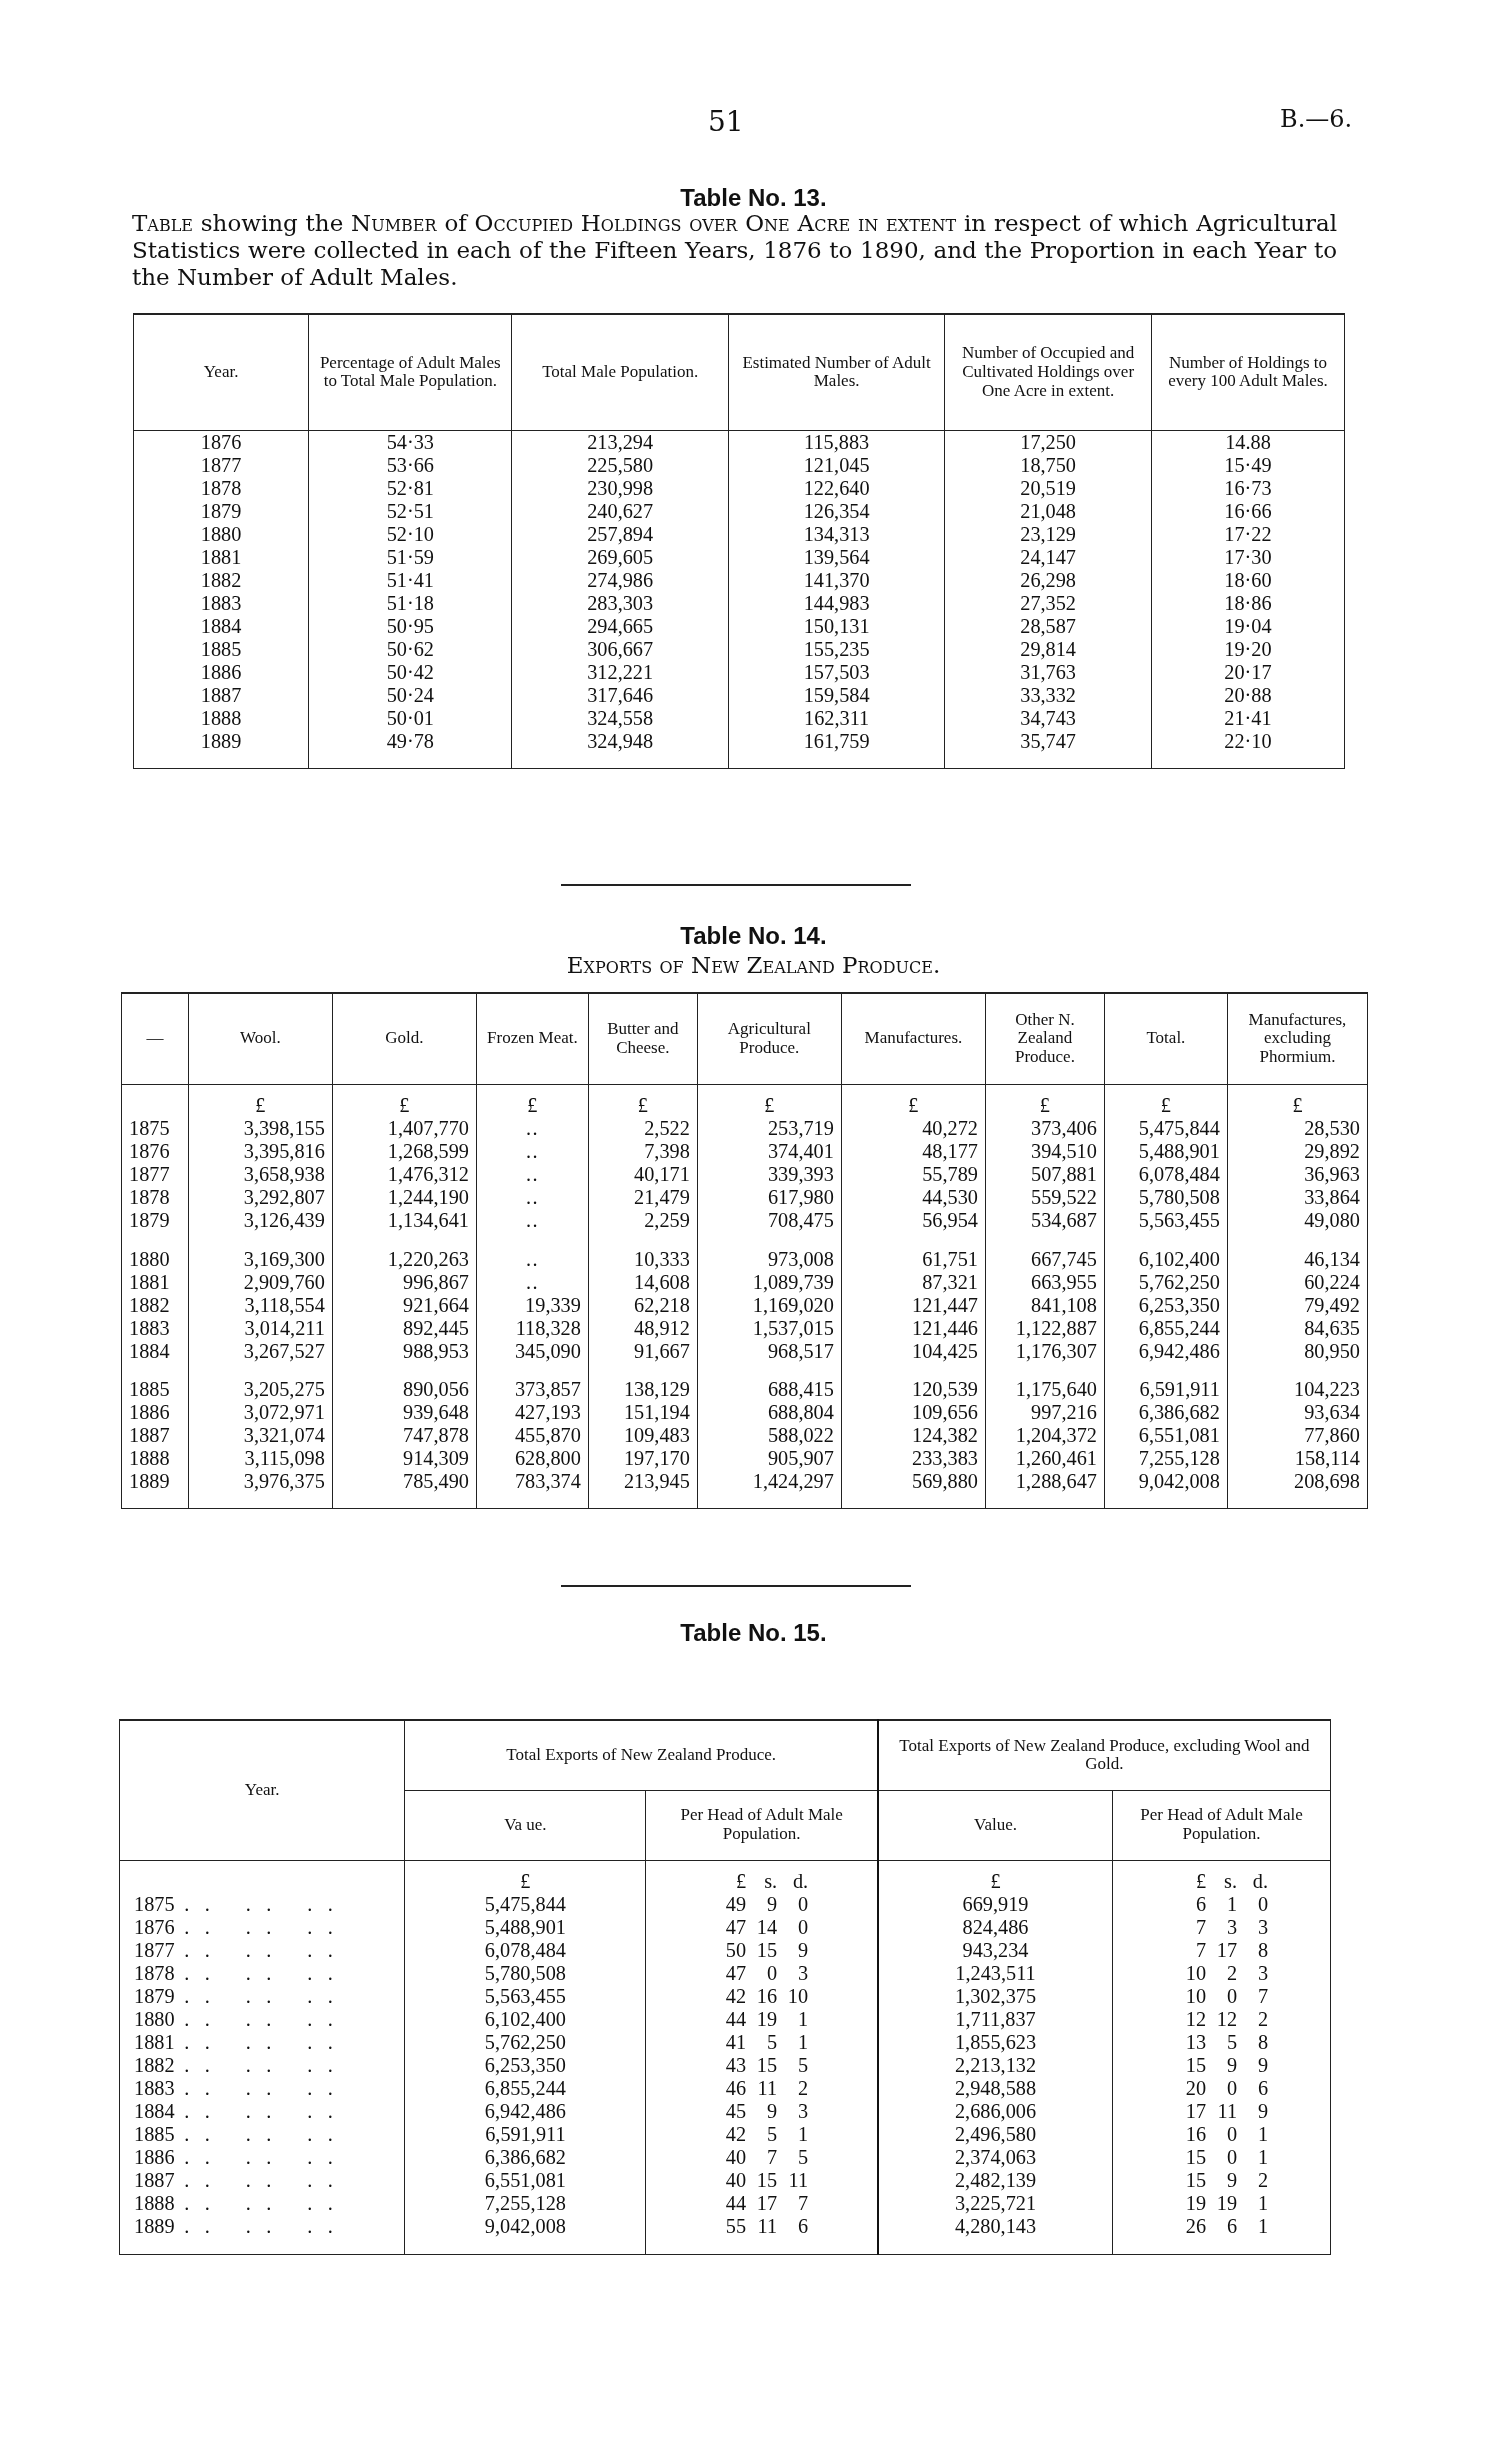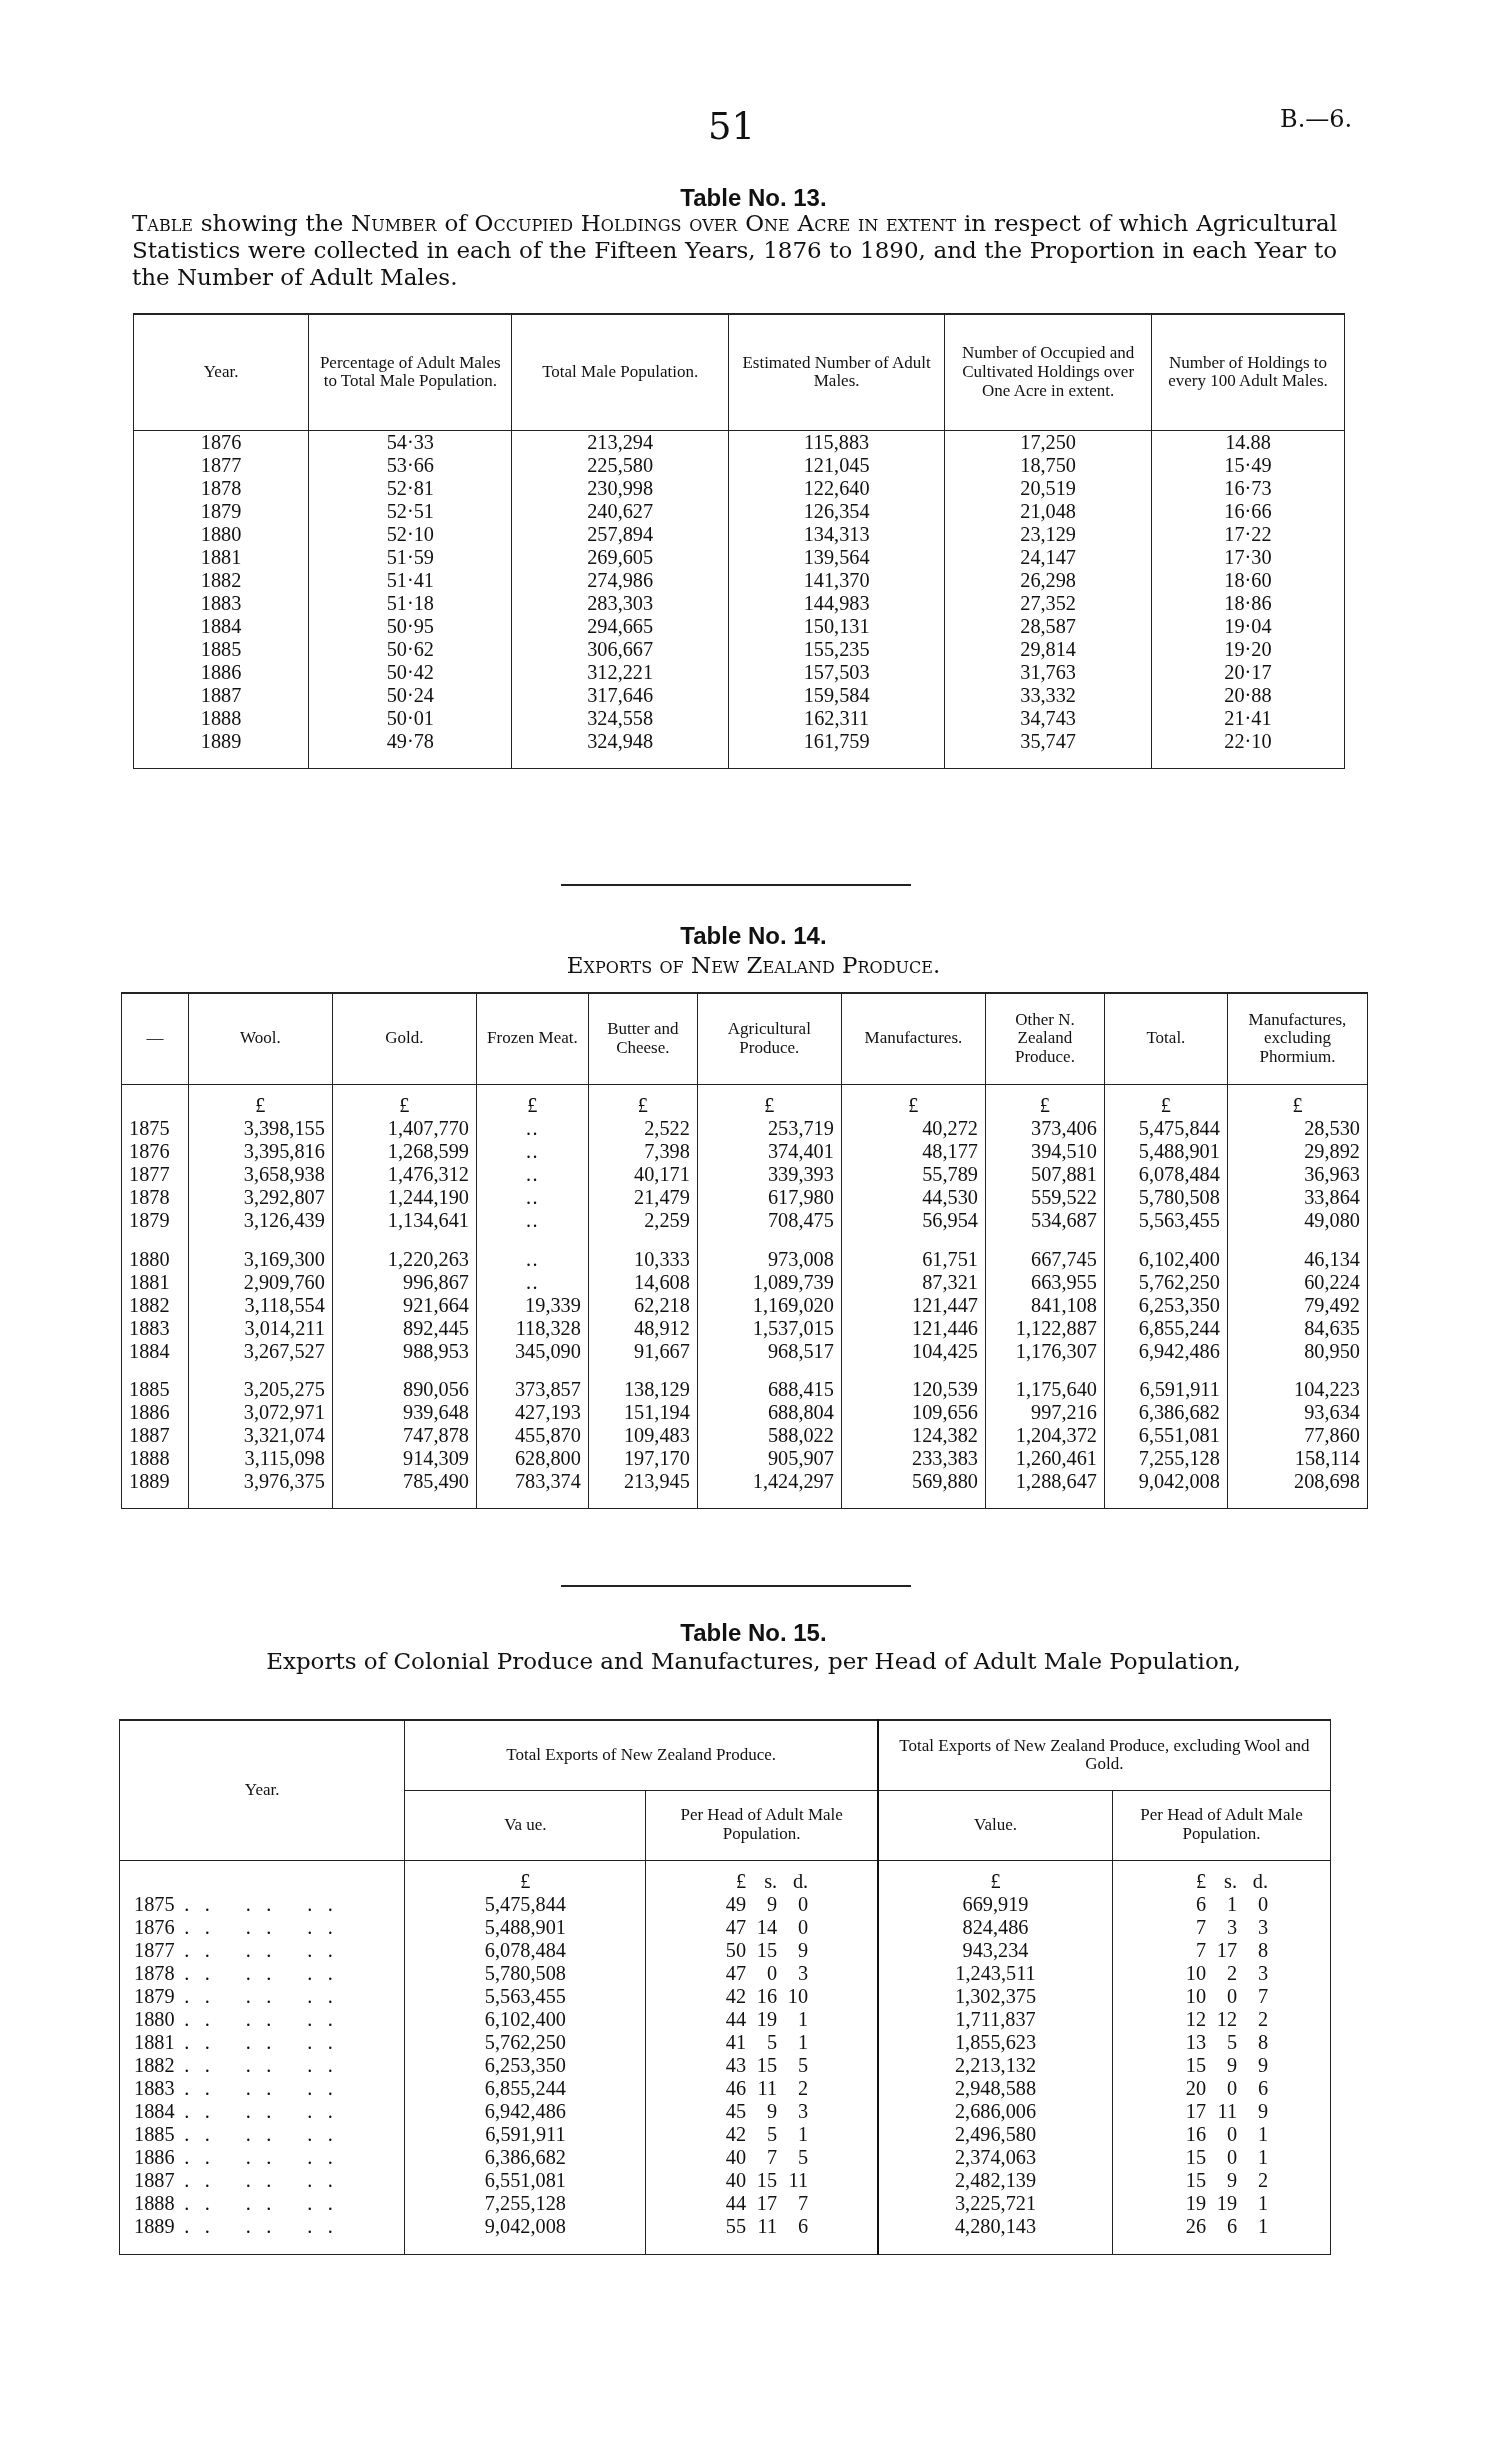--- a/index.html
+++ b/index.html
@@ -1,19 +1,19 @@
 <!DOCTYPE html>
 <html style="font-size:11.2px"><head>
 <meta charset="utf-8">
 <style>
   html, body { margin: 0; padding: 0; background: #ffffff; }
   body { width: 1507px; height: 2450px; position: relative; overflow: hidden;
          font-family: "DejaVu Serif", "Liberation Serif", serif; color: #111; }
   .abs { position: absolute; }
-  .pagenum { top: 105px; left: 708px; font-size: 37px; }
+  .pagenum { top: 105px; left: 708px; font-size: 28px; }
   .docref { top: 105px; left: 1280px; font-size: 24px; }
   .ttl { left: 0; width: 1507px; text-align: center; font-family: "Liberation Sans", sans-serif;
          font-weight: bold; font-size: 24px; }
   .cap { font-size: 23px; line-height: 1.18; }
   .sc { font-variant: small-caps; }
   table { border-collapse: collapse; font-family: "Liberation Serif", serif; }
   .tbl { position: absolute; }
   .tbl th { font-weight: normal; font-size: 17px; line-height: 1.1; border-left: 1.4px solid #222;
             border-bottom: 1.4px solid #222; text-align: center; vertical-align: middle; padding: 1.4px 2.8px; }
   .tbl th:first-child { border-left: 1.4px solid #222; }
@@ -422,21 +422,20 @@
         <td></td>
         <td></td>
       </tr>
     </tbody>
 </table>
 
 <div class="rule" style="top:1585px; left:561px; width:350px;"></div>
 
 <div class="abs ttl" style="top:1619px;">Table No. 15.</div>
 <div class="abs cap" style="top:1648px; left:0; width:1507px; text-align:center;">
-  <div>Exports of Colonial Produce and Manufactures, per Head of Adult Male Population,</div>
 </div>
 
 <table class="tbl" id="t15" style="top:1719px; left:119px; width:1212px;">
   <thead>
     <tr style="height:70px;">
       <th rowspan="2" style="width:280px;">Year.</th>
       <th colspan="2">Total Exports of New Zealand Produce.</th>
       <th colspan="2" style="border-left:2.8px solid #111;">Total Exports of New Zealand Produce, excluding Wool and Gold.</th>
     </tr>
     <tr style="height:70px;">

